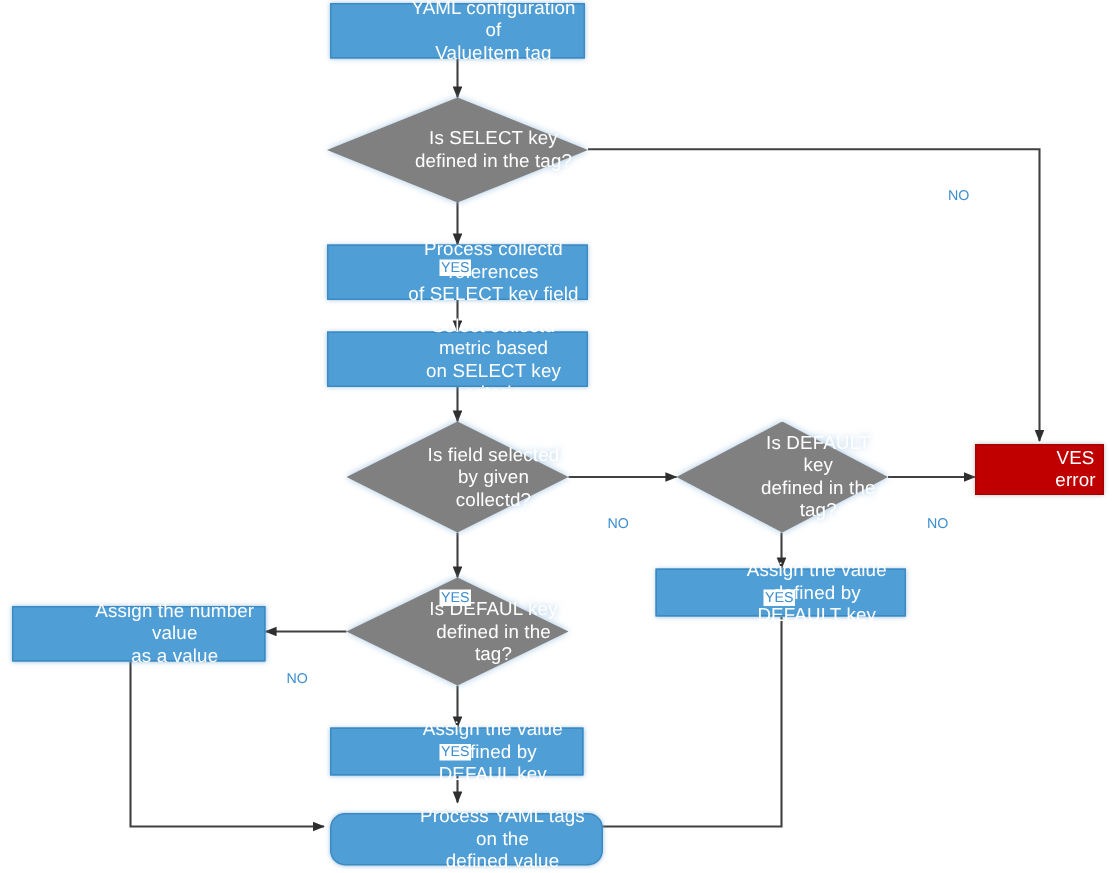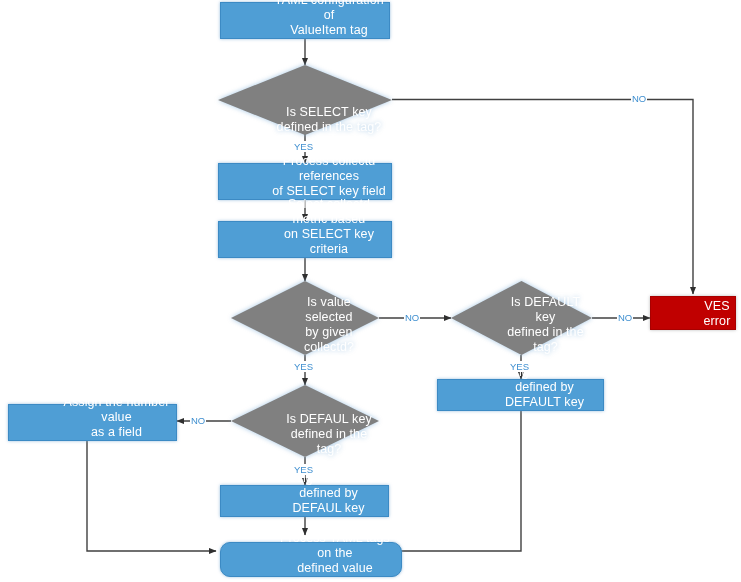--- a/index.html
+++ b/index.html
@@ -20,21 +20,21 @@
     left: 0;
     top: 0;
     width: 741px;
     height: 582px;
     pointer-events: none;
   }
   .node {
     position: absolute;
     box-sizing: border-box;
     display: flex;
-    align-items: flex-end;
+    align-items: center;
     justify-content: center;
     text-align: center;
     color: #ffffff;
     font-size: 12.5px;
     line-height: 15px;
     letter-spacing: 0.1px;
     padding-left: 48px;
   }
   .proc {
     background: #4f9ed5;
@@ -68,20 +68,21 @@
   }
   .edge-label {
     position: absolute;
     color: #3f8fd0;
     font-size: 9.5px;
     line-height: 11px;
     font-family: "Liberation Sans", sans-serif;
     background: #ffffff;
     padding: 0 1px;
     white-space: nowrap;
+    margin-top: 32px;
   }
 </style>
 </head>
 <body>
 
 <div id="canvas">
 
   <svg class="edges" viewBox="0 0 741 582">
     <defs>
       <marker id="arr" markerWidth="9" markerHeight="9" refX="7.4" refY="3.2" orient="auto" markerUnits="userSpaceOnUse">
@@ -145,21 +146,21 @@
   <div class="node proc" style="left:218px; top:221px; width:174px; height:37px;">
     <div class="txt">
       <span>Select collectd metric based</span><br>
       <span>on SELECT key criteria</span>
     </div>
   </div>
 
   <div class="node decision" style="left:231px; top:281px; width:148px; height:74px;">
     <div class="dia"></div>
     <div class="txt">
-      <span>Is value selected</span><br>
+      <span>Is field selected</span><br>
       <span>by given collectd?</span>
     </div>
   </div>
 
   <div class="node decision" style="left:451px; top:281px; width:141px; height:74px;">
     <div class="dia"></div>
     <div class="txt">
       <span>Is DEFAULT key</span><br>
       <span>defined in the tag?</span>
     </div>
@@ -180,21 +181,21 @@
     <div class="dia"></div>
     <div class="txt">
       <span>Is DEFAUL key</span><br>
       <span>defined in the tag?</span>
     </div>
   </div>
 
   <div class="node proc" style="left:8px; top:404px; width:169px; height:37px;">
     <div class="txt">
       <span>Assign the number value</span><br>
-      <span>as a field</span>
+      <span>as a value</span>
     </div>
   </div>
 
   <div class="node proc" style="left:220px; top:485px; width:169px; height:32px;">
     <div class="txt">
       <span>Assign the value defined by</span><br>
       <span>DEFAUL key</span>
     </div>
   </div>
 

